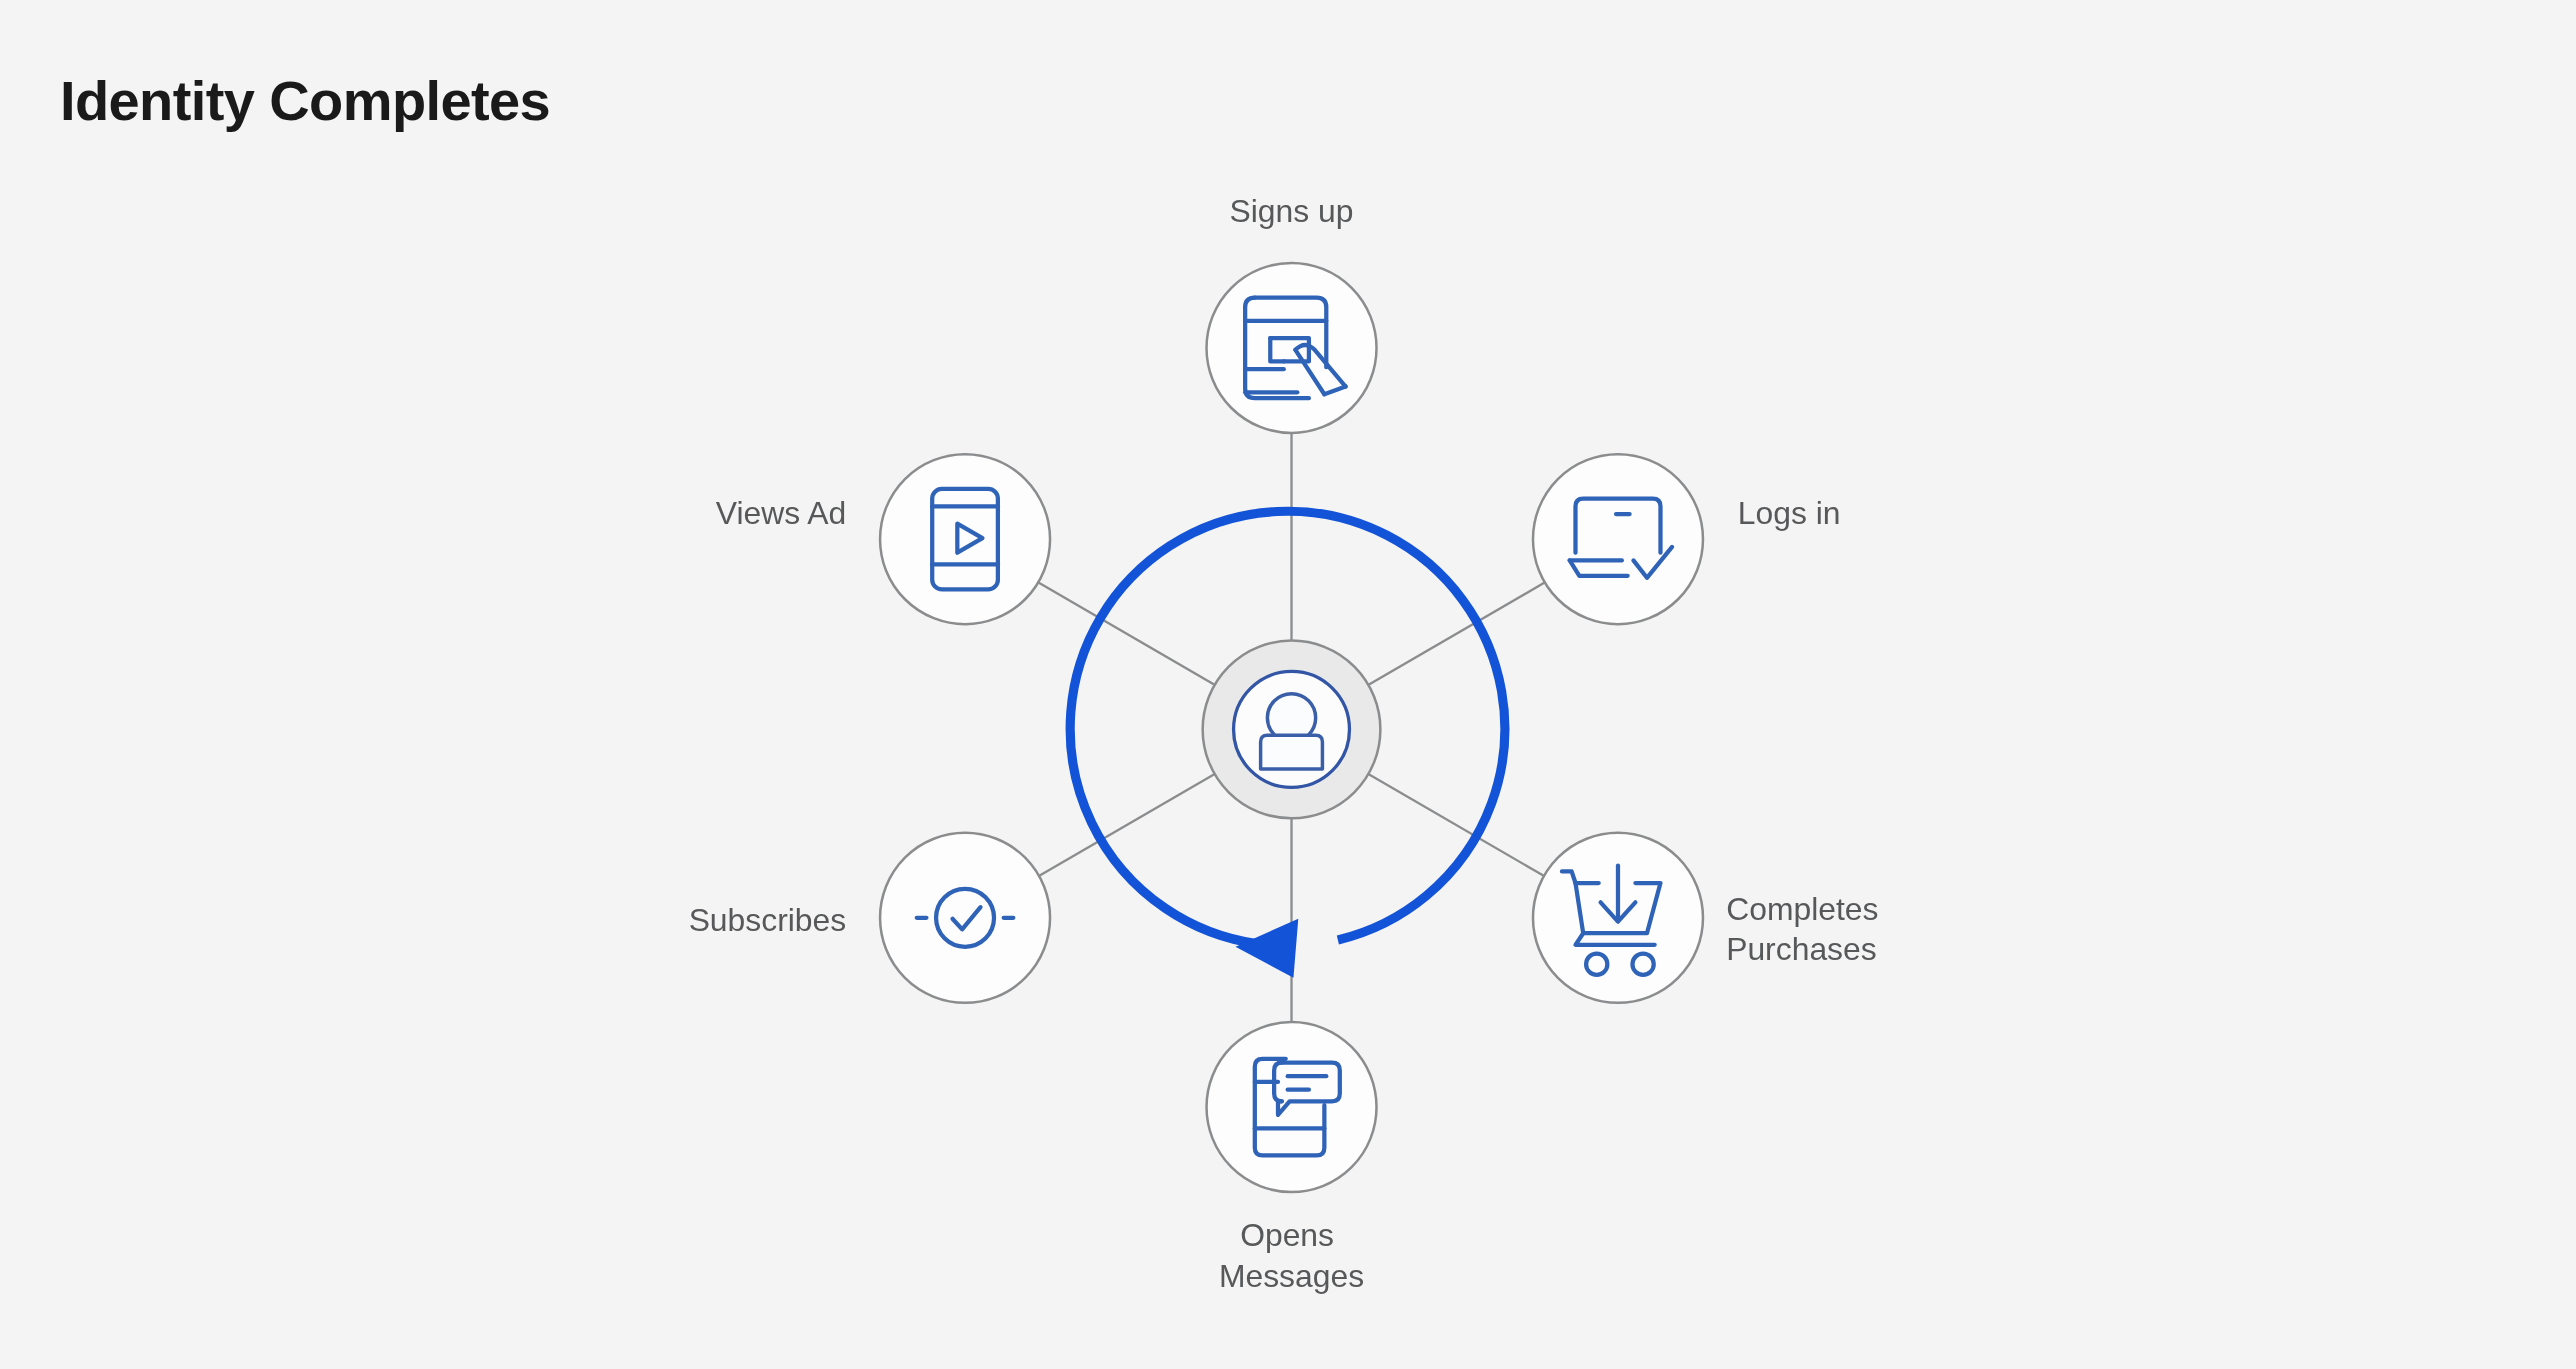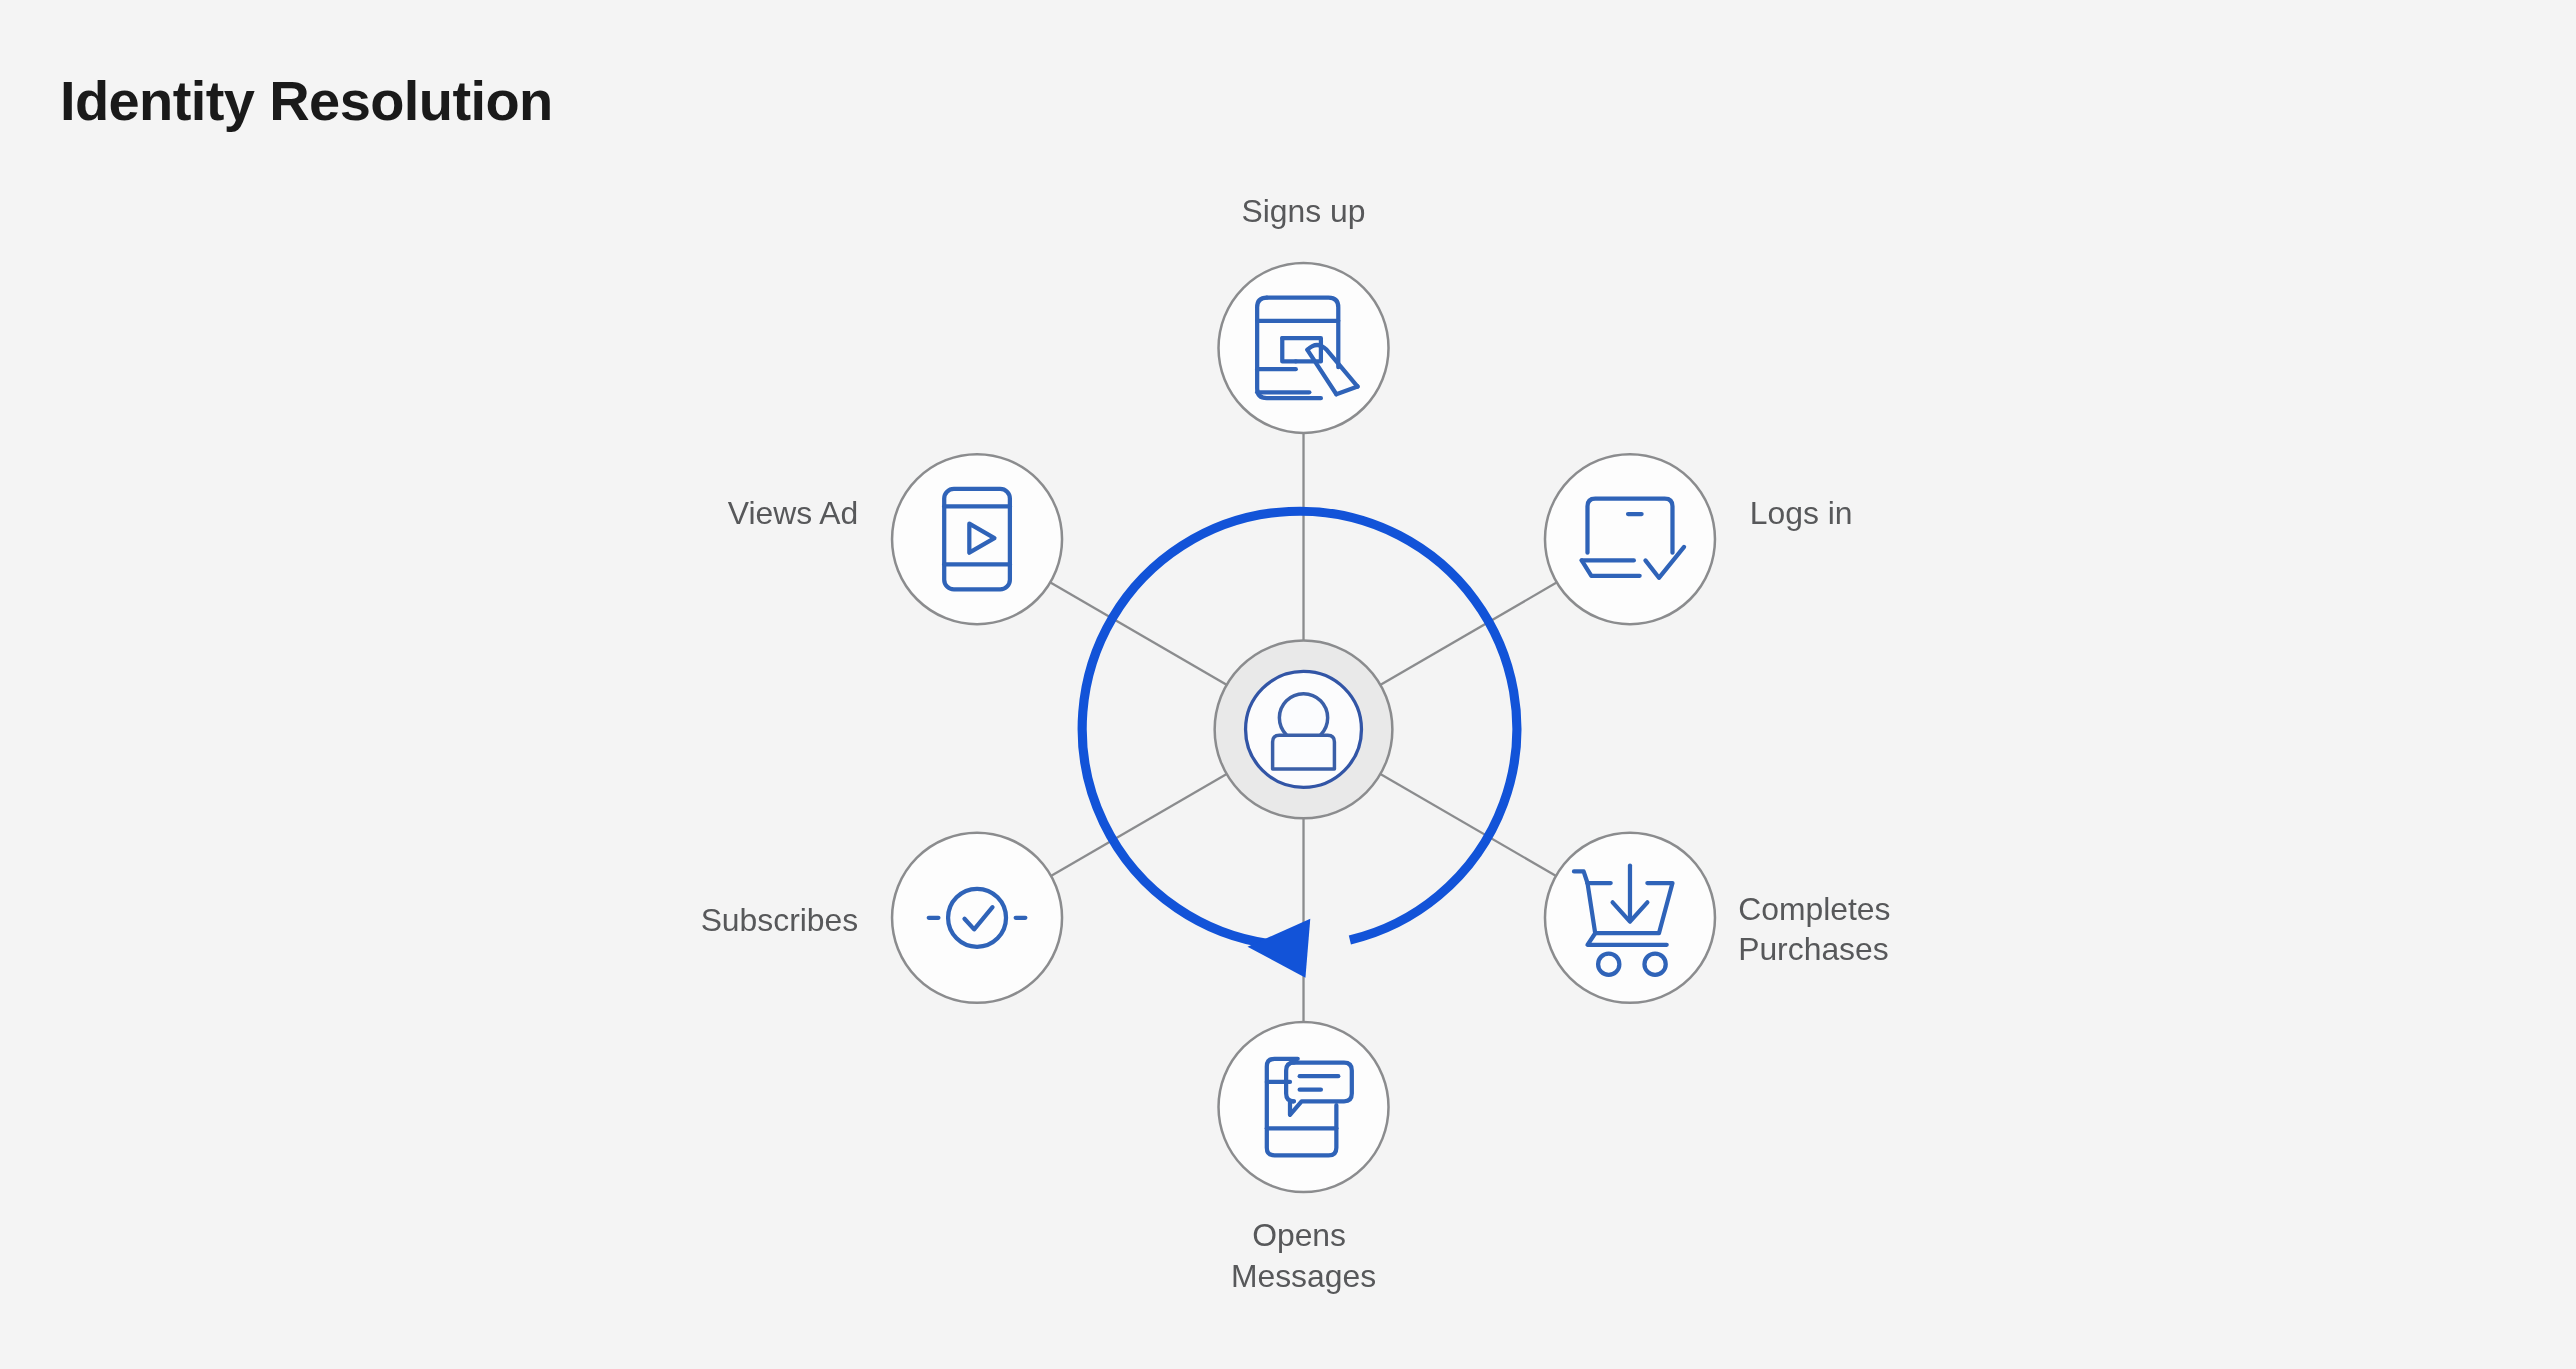--- a/index.html
+++ b/index.html
@@ -20,21 +20,21 @@
     top: 68px;
     font-size: 56px;
     font-weight: bold;
     color: #1a1a1a;
     letter-spacing: -0.6px;
     font-family: "Liberation Sans", "DejaVu Sans", sans-serif;
     white-space: nowrap;
   }
   #diagram-wrap {
     position: absolute;
-    left: 16px;
+    left: 4px;
     top: 0;
     width: 2040px;
     height: 1370px;
   }
   svg#diagram {
     display: block;
     width: 2576px;
     height: 1370px;
   }
   .node-label {
@@ -82,21 +82,21 @@
     stroke-width: 9.5;
     stroke-linecap: butt;
   }
   .cycle-head {
     fill: #1253d8;
   }
 </style>
 </head>
 <body>
 
-<div id="page-title">Identity Resolution</div>
+<div id="page-title">Identity Completes</div>
 
 <div id="diagram-wrap">
 <svg id="diagram" viewBox="0 0 2667 1418" xmlns="http://www.w3.org/2000/svg">
 
   <g>
     <line class="spoke" x1="1333" y1="755" x2="1333" y2="448"></line>
     <line class="spoke" x1="1333" y1="755" x2="1595" y2="603"></line>
     <line class="spoke" x1="1333" y1="755" x2="1595" y2="907"></line>
     <line class="spoke" x1="1333" y1="755" x2="1333" y2="1058"></line>
     <line class="spoke" x1="1333" y1="755" x2="1071" y2="907"></line>

